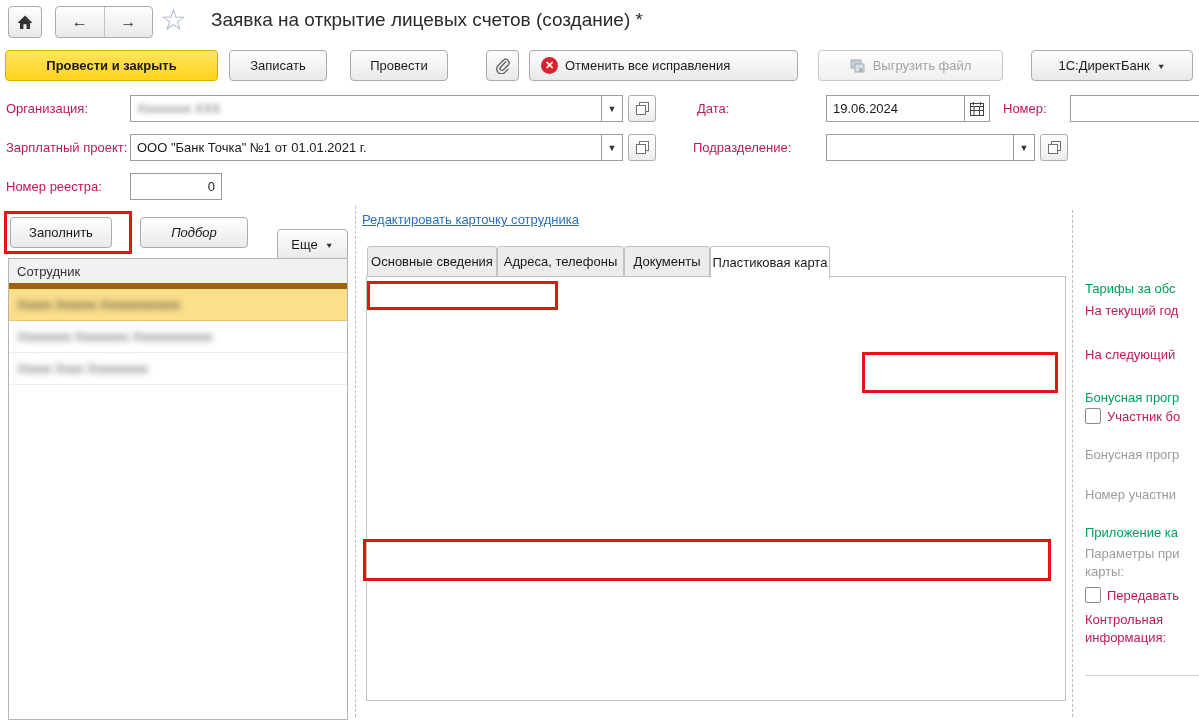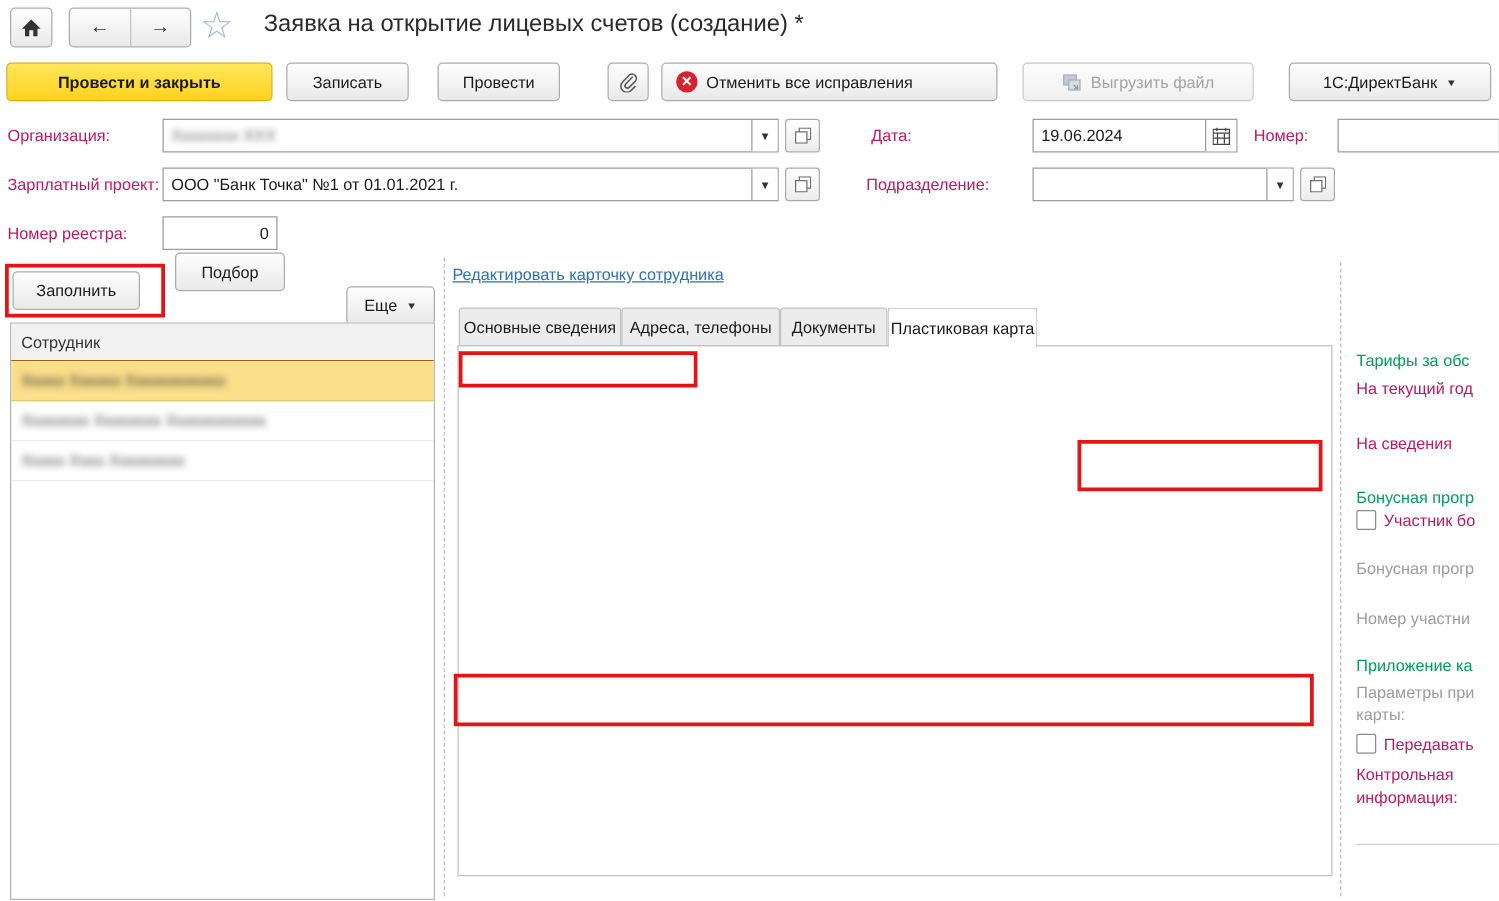--- a/index.html
+++ b/index.html
@@ -36,21 +36,21 @@
   .cb.checked::after { content:"✔"; position:absolute; left:1px; top:-3px; font-size:14px; font-weight:bold; color:#128a3e; }
 
   
   .hl { position:absolute; border:3px solid #e21414; pointer-events:none; z-index:50; }
 
   
   .vsplit { position:absolute; width:0; border-left:1px dashed #bdbdbd; }
 
   
   .emp-table { position:absolute; left:8px; top:258px; width:340px; height:462px; border:1px solid #b5b5b5; background:#fff; }
-  .emp-head { height:30px; background:#f1f1f1; border-bottom:1px solid #a16207; display:flex; align-items:center;
+  .emp-head { height:30px; background:#f1f1f1; border-bottom:6px solid #a16207; display:flex; align-items:center;
               padding:0 8px; font-size:13px; color:#333; }
   .emp-row { height:32px; display:flex; align-items:center; padding:0 8px; font-size:13px;
              border-bottom:1px solid #ececec; }
   .emp-row .nm { filter:blur(3px); color:#4a4a4a; }
   .emp-row.sel { background:#fbdf8b; border-bottom:1px solid #e8c96a; }
   .emp-row.sel .nm { color:#2b2b2b; }
 
   
   .tab { position:absolute; top:246px; height:31px; background:#ececec; border:1px solid #c2c2c2;
          border-radius:3px 3px 0 0; display:flex; align-items:center; justify-content:center;
@@ -172,21 +172,21 @@
   </span>
 </div>
 
 <span class="lbl" style="left:6px;top:179px;">Номер реестра:</span>
 <div class="fld" style="left:130px;top:173px;width:92px;">
   <span class="fld-text right">0</span>
 </div>
 
 <div class="hl" style="left:4px;top:211px;width:128px;height:43px;"></div>
 <div class="btn" style="left:10px;top:217px;width:102px;">Заполнить</div>
-<div class="btn" style="left:140px;top:202px;width:88px;">Подбор</div>
+<div class="btn" style="left:140px;top:217px;width:108px;font-style:italic;">Подбор</div>
 <div class="btn" style="left:277px;top:217px;width:71px;margin-top:12px;">
   <span>Еще</span>
   <span class="caret">▼</span>
 </div>
 
 <div class="emp-table">
   <div class="emp-head">Сотрудник</div>
   <div class="emp-row sel">
       <span class="nm">Ххххх Хххххх Хххххххххххх</span>
     </div>
@@ -282,21 +282,21 @@
 <span class="lbl muted" style="left:372px;top:672px;">Тариф:</span>
 <div class="fld" style="left:527px;top:664px;width:516px;height:31px;border-color:#cbcbcb;">
   <span class="fld-text muted"></span>
   <span class="dd" style="border-left-color:#cbcbcb;color:#aaa;">▼</span>
 </div>
 
 <div class="vsplit" style="left:1072px;top:210px;height:507px;"></div>
 
 <span class="lbl green" style="left:1085px;top:281px;">Тарифы за обс</span>
 <span class="lbl" style="left:1085px;top:303px;">На текущий год</span>
-<span class="lbl" style="left:1085px;top:347px;">На сведения</span>
+<span class="lbl" style="left:1085px;top:347px;">На следующий</span>
 <span class="lbl green" style="left:1085px;top:390px;">Бонусная прогр</span>
 <span class="cb" style="left:1085px;top:408px;"></span>
 <span class="lbl" style="left:1107px;top:409px;">Участник бо</span>
 <span class="lbl muted" style="left:1085px;top:447px;">Бонусная прогр</span>
 <span class="lbl muted" style="left:1085px;top:487px;">Номер участни</span>
 <span class="lbl green" style="left:1085px;top:525px;">Приложение ка</span>
 <span class="lbl muted" style="left:1085px;top:546px;">Параметры при</span>
 <span class="lbl muted" style="left:1085px;top:564px;">карты:</span>
 <span class="cb" style="left:1085px;top:587px;"></span>
 <span class="lbl" style="left:1107px;top:588px;">Передавать</span>

